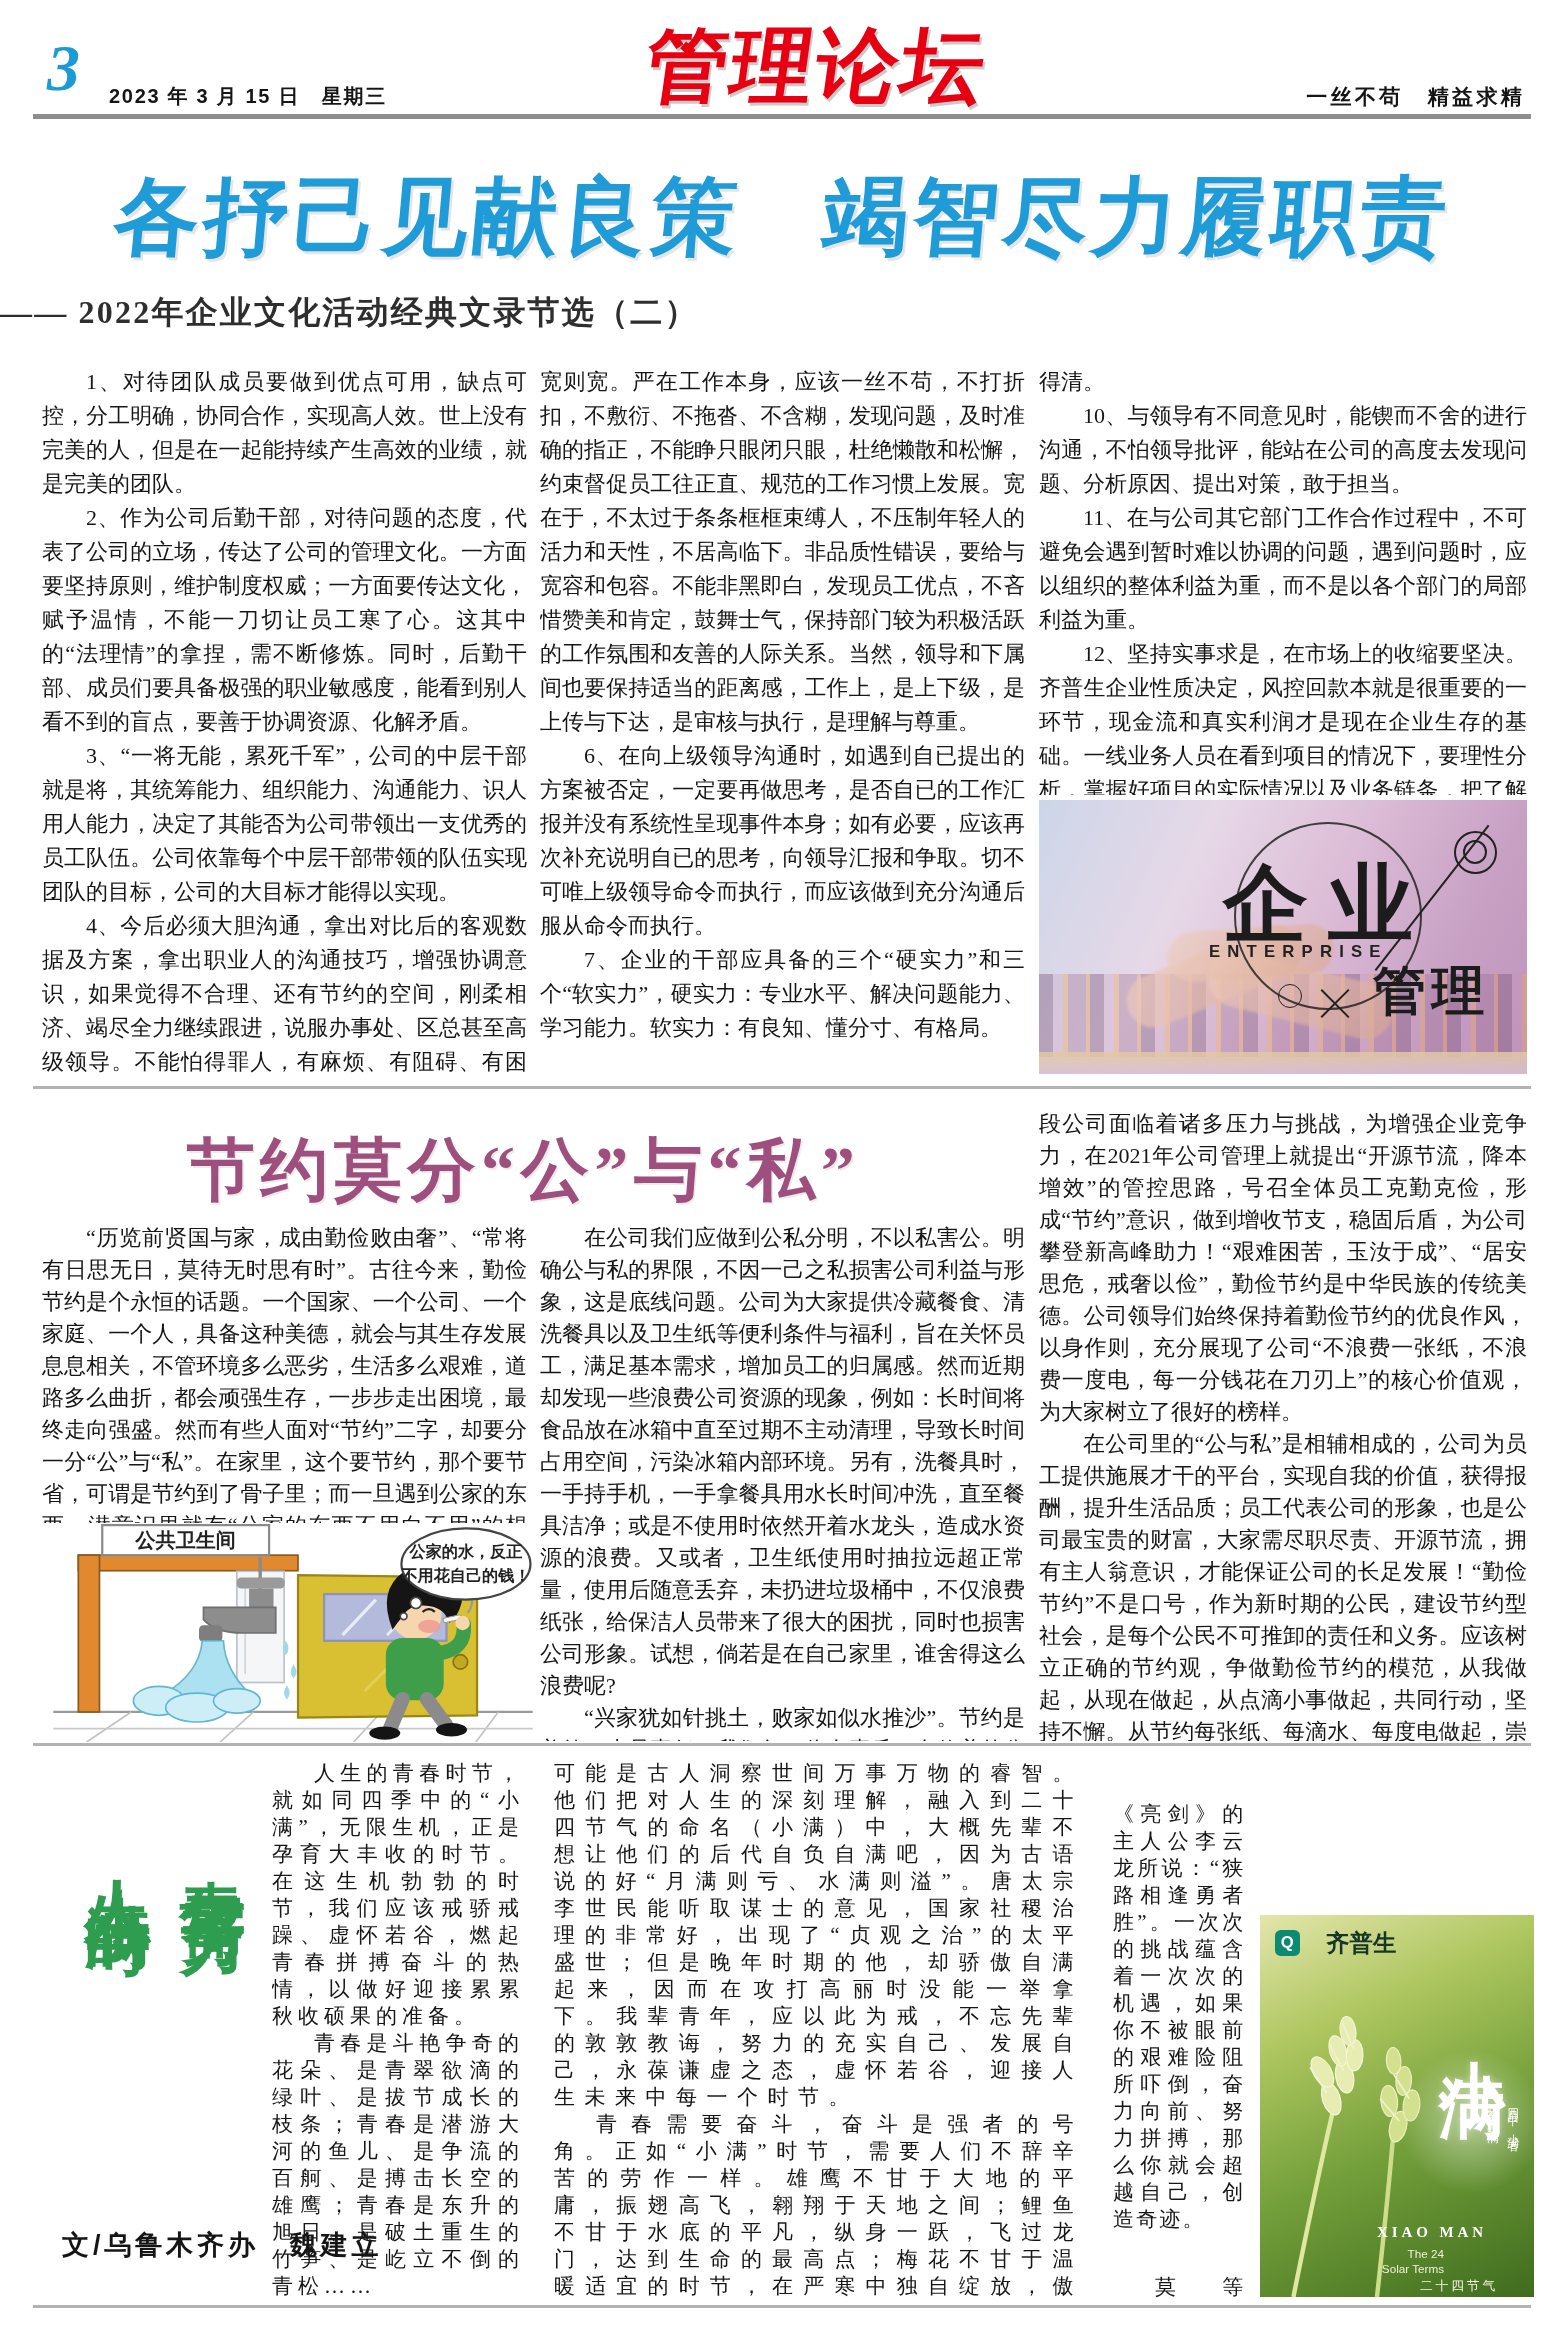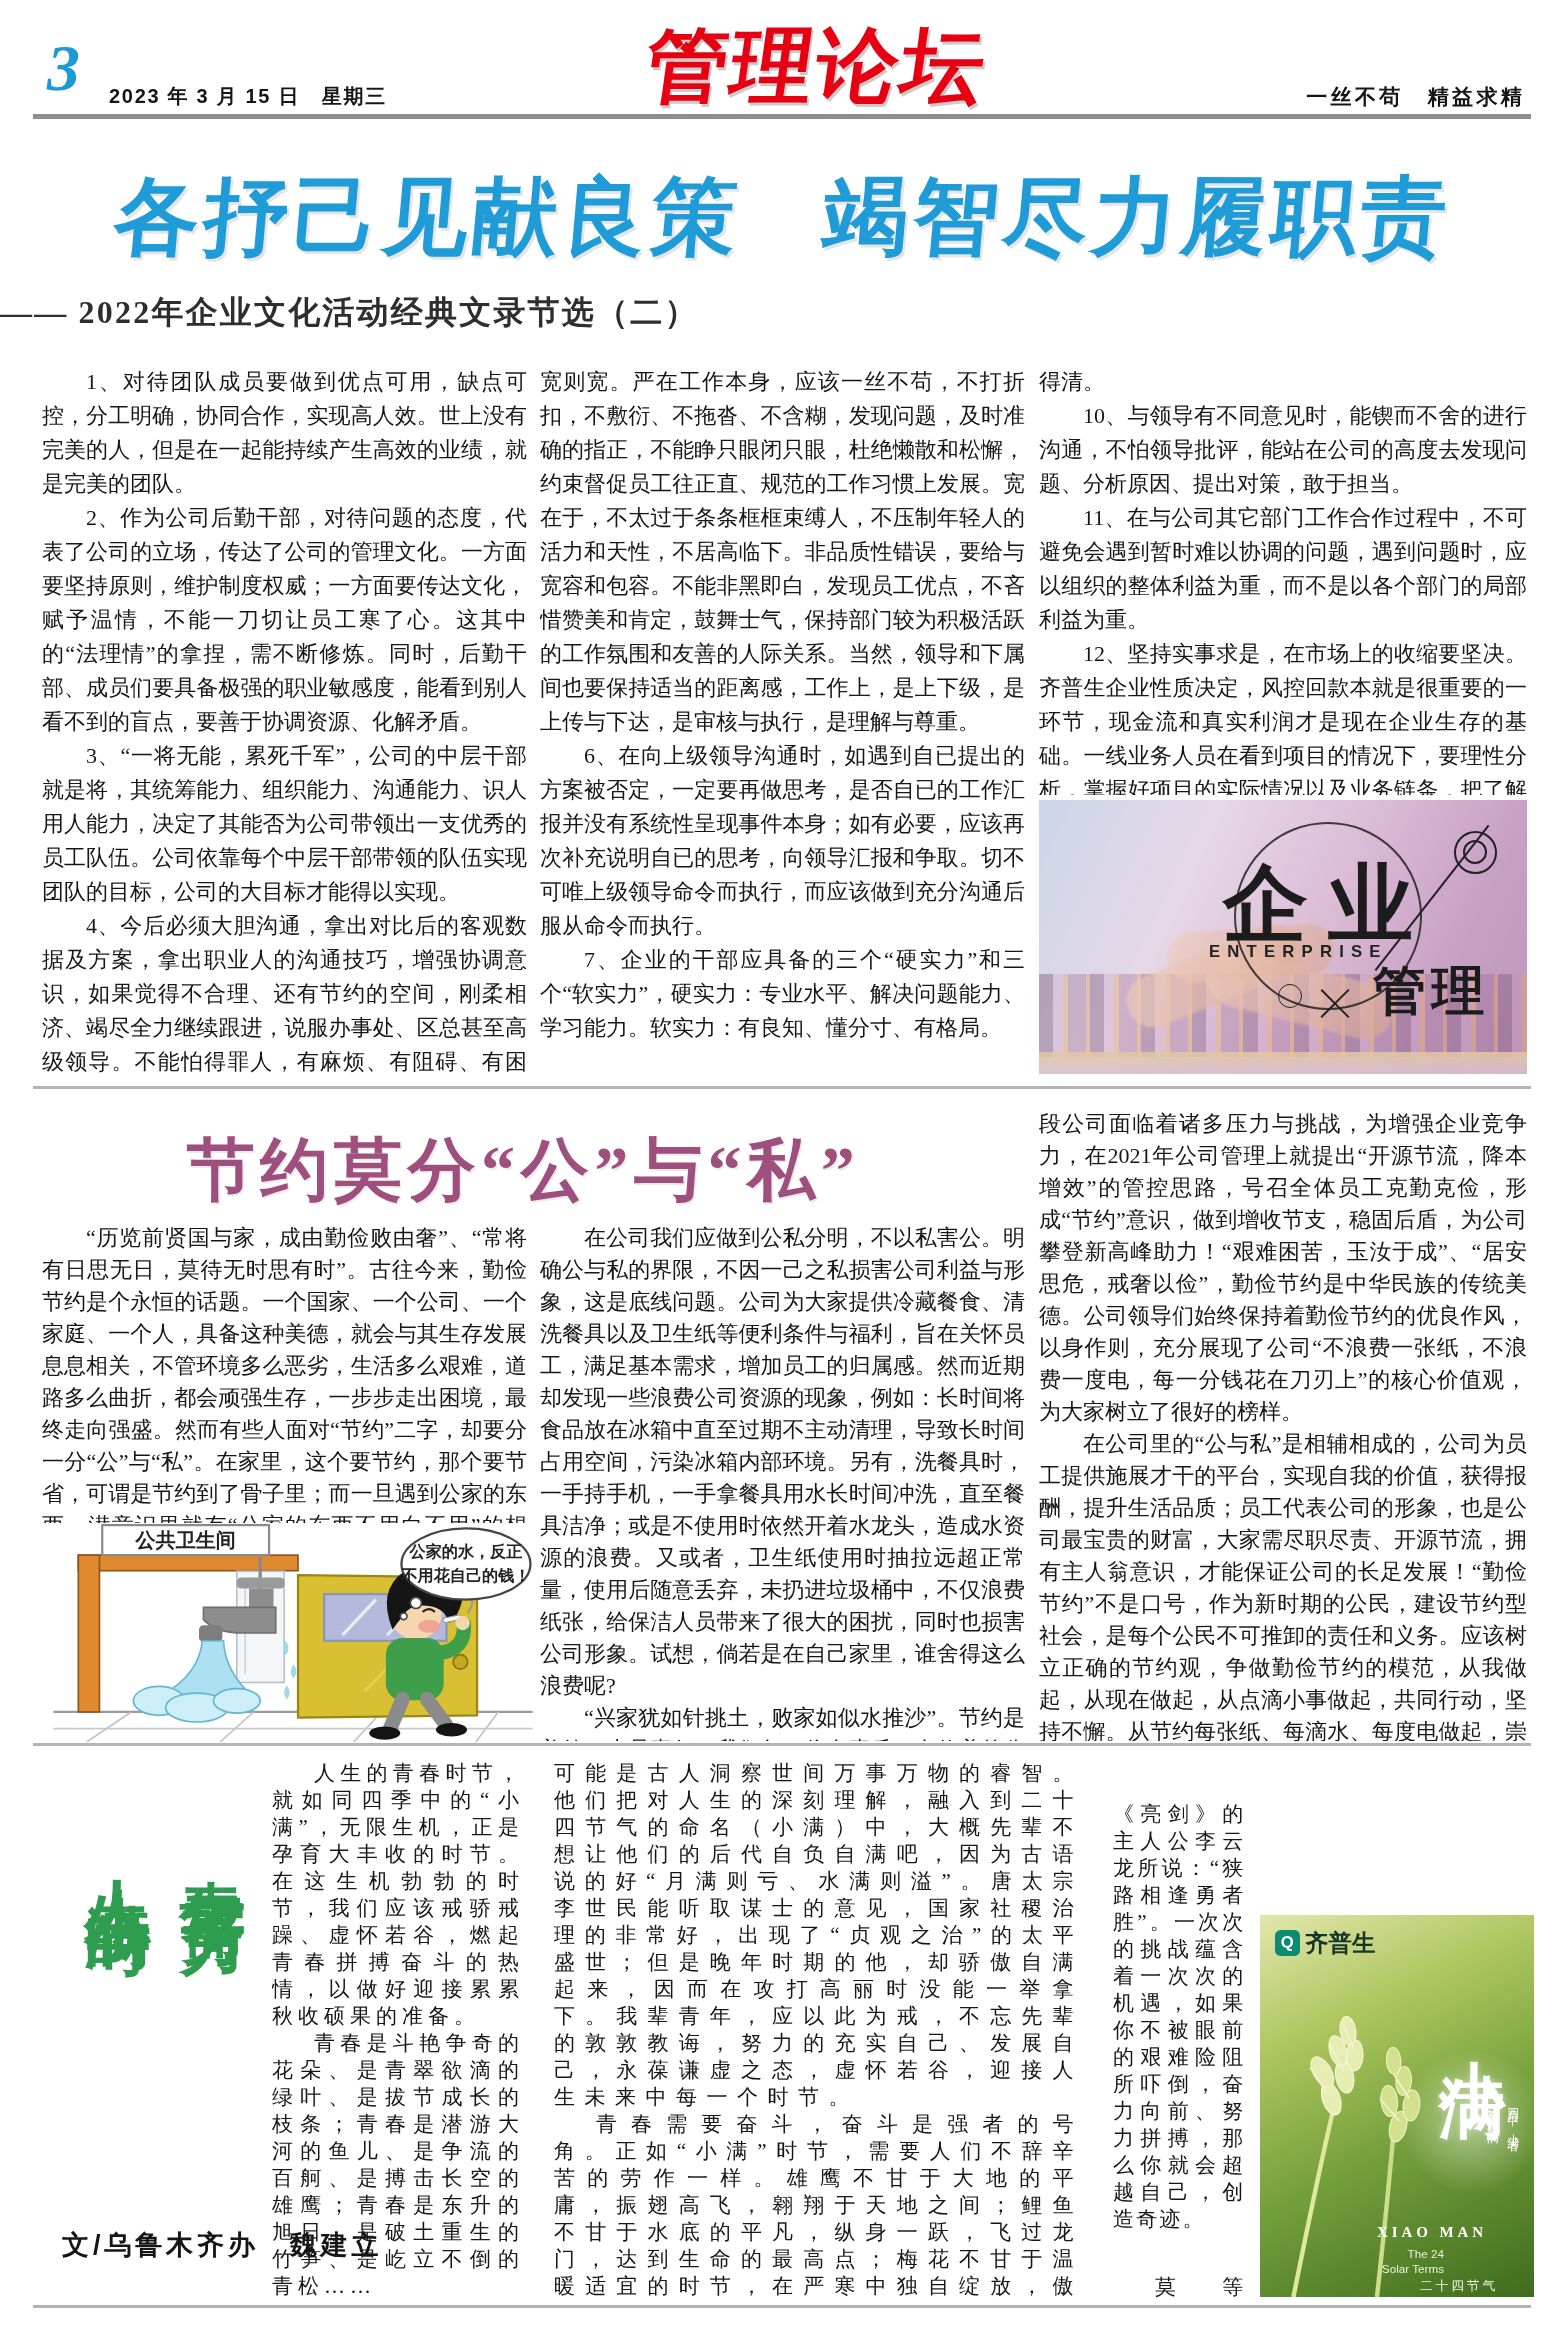--- a/index.html
+++ b/index.html
@@ -59,21 +59,21 @@
   .ent-en{position:absolute;font-family:"Liberation Sans",sans-serif;color:#222;}
 
   
   .poster{float:right;width:274px;height:382px;margin:155px 0 0 14.5px;position:relative;overflow:hidden;
           background:linear-gradient(155deg,#e3e6ab 0%,#aec65f 28%,#74a03b 58%,#3f6c1e 100%);}
   .poster-light{position:absolute;left:139px;top:134px;width:145px;height:145px;border-radius:50%;
                 background:radial-gradient(circle,rgba(255,255,255,.45),rgba(255,255,255,0) 70%);}
   .brand{position:absolute;left:14.5px;top:12.2px;display:flex;align-items:center;}
   .brand-logo{width:25.6px;height:25.6px;border-radius:5.6px;background:#0c8b72;color:#fff;text-align:center;
               line-height:25.6px;font-family:"Liberation Sans",sans-serif;font-weight:bold;font-size:16.7px;}
-  .brand-name{margin-left:5px;font-family:"Liberation Sans",sans-serif;font-weight:bold;font-size:23.4px;color:#163526;}
+  .brand-name{margin-left:26px;font-family:"Liberation Sans",sans-serif;font-weight:bold;font-size:23.4px;color:#163526;}
   .poster-title{position:absolute;left:167px;top:92px;writing-mode:vertical-rl;text-orientation:upright;
                 color:#ffffff;font-family:"Liberation Serif",serif;font-weight:bold;font-size:66px;
                 letter-spacing:13.4px;text-shadow:0 0 7.8px rgba(255,255,255,.35);}
   .poster-en{position:absolute;left:117px;top:309px;color:#fff;font-family:"Liberation Serif",serif;
              font-weight:bold;font-size:15px;letter-spacing:3.9px;}
   .poster-sub{position:absolute;left:117px;top:331px;color:#eef2d8;font-family:"Liberation Sans",sans-serif;
               font-size:11.7px;line-height:15px;text-align:right;width:67px;}
   .poster-subcn{position:absolute;left:117px;top:363px;color:#f4f6e2;font-family:"Liberation Serif",serif;
                 font-size:12.8px;letter-spacing:2.8px;padding-left:43px;}
   .poster-v{position:absolute;writing-mode:vertical-rl;text-orientation:upright;color:#fff;

